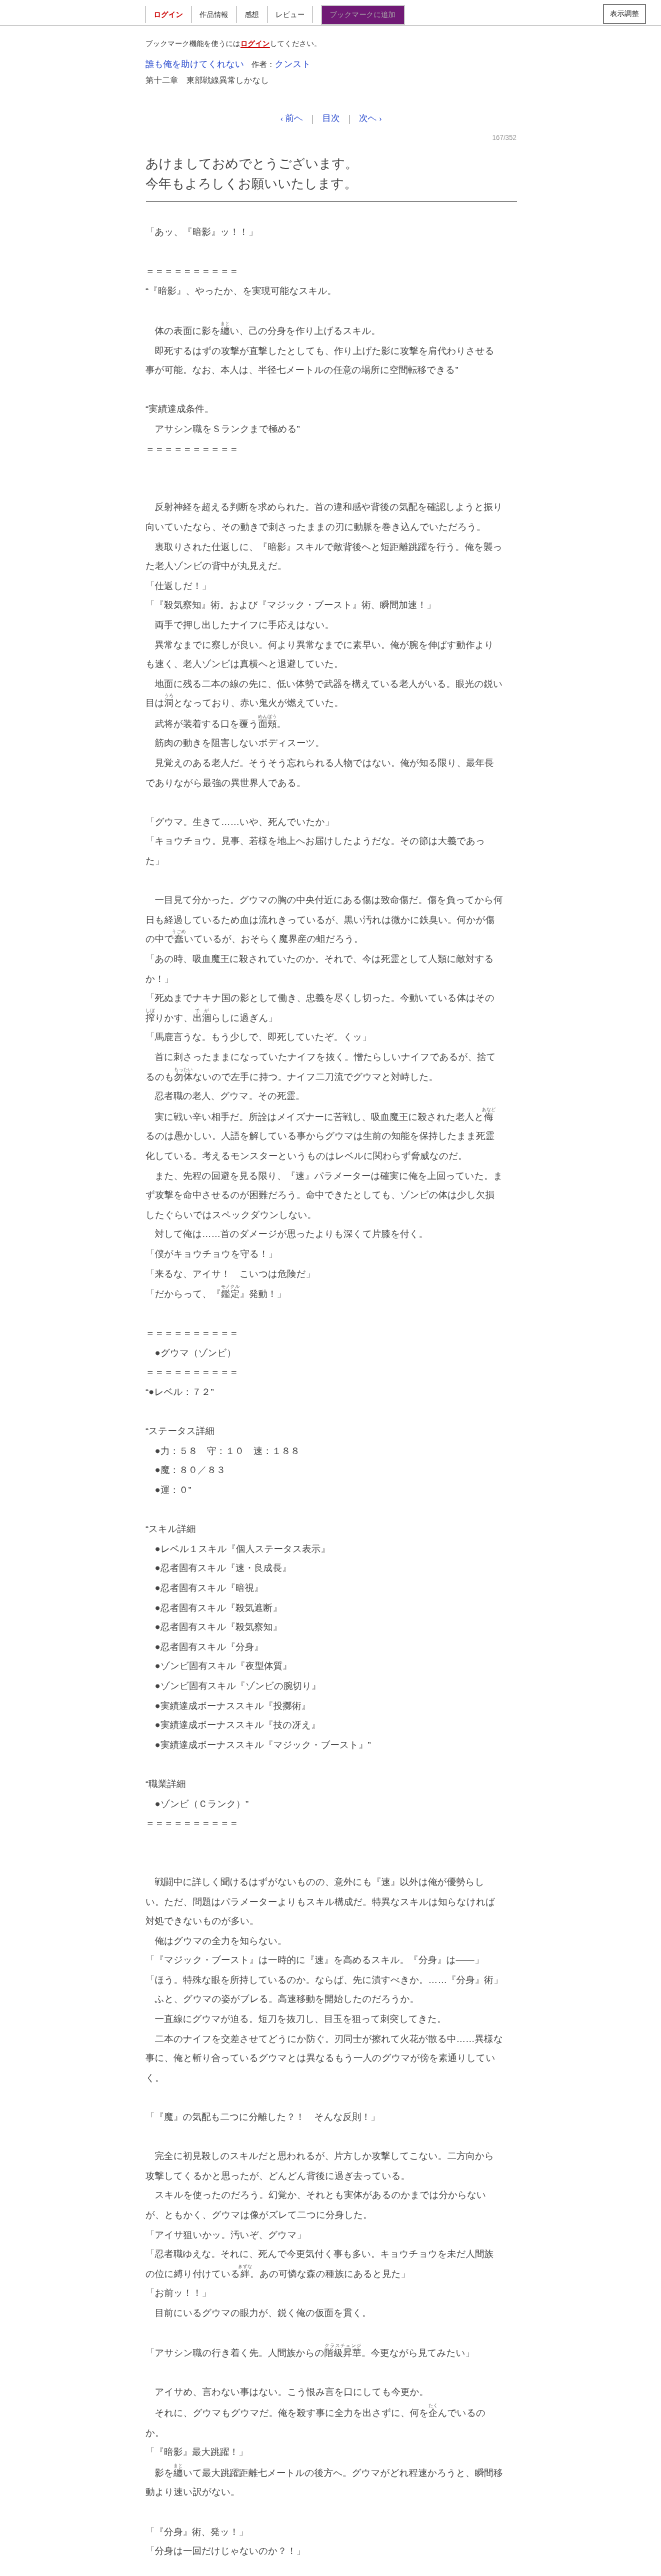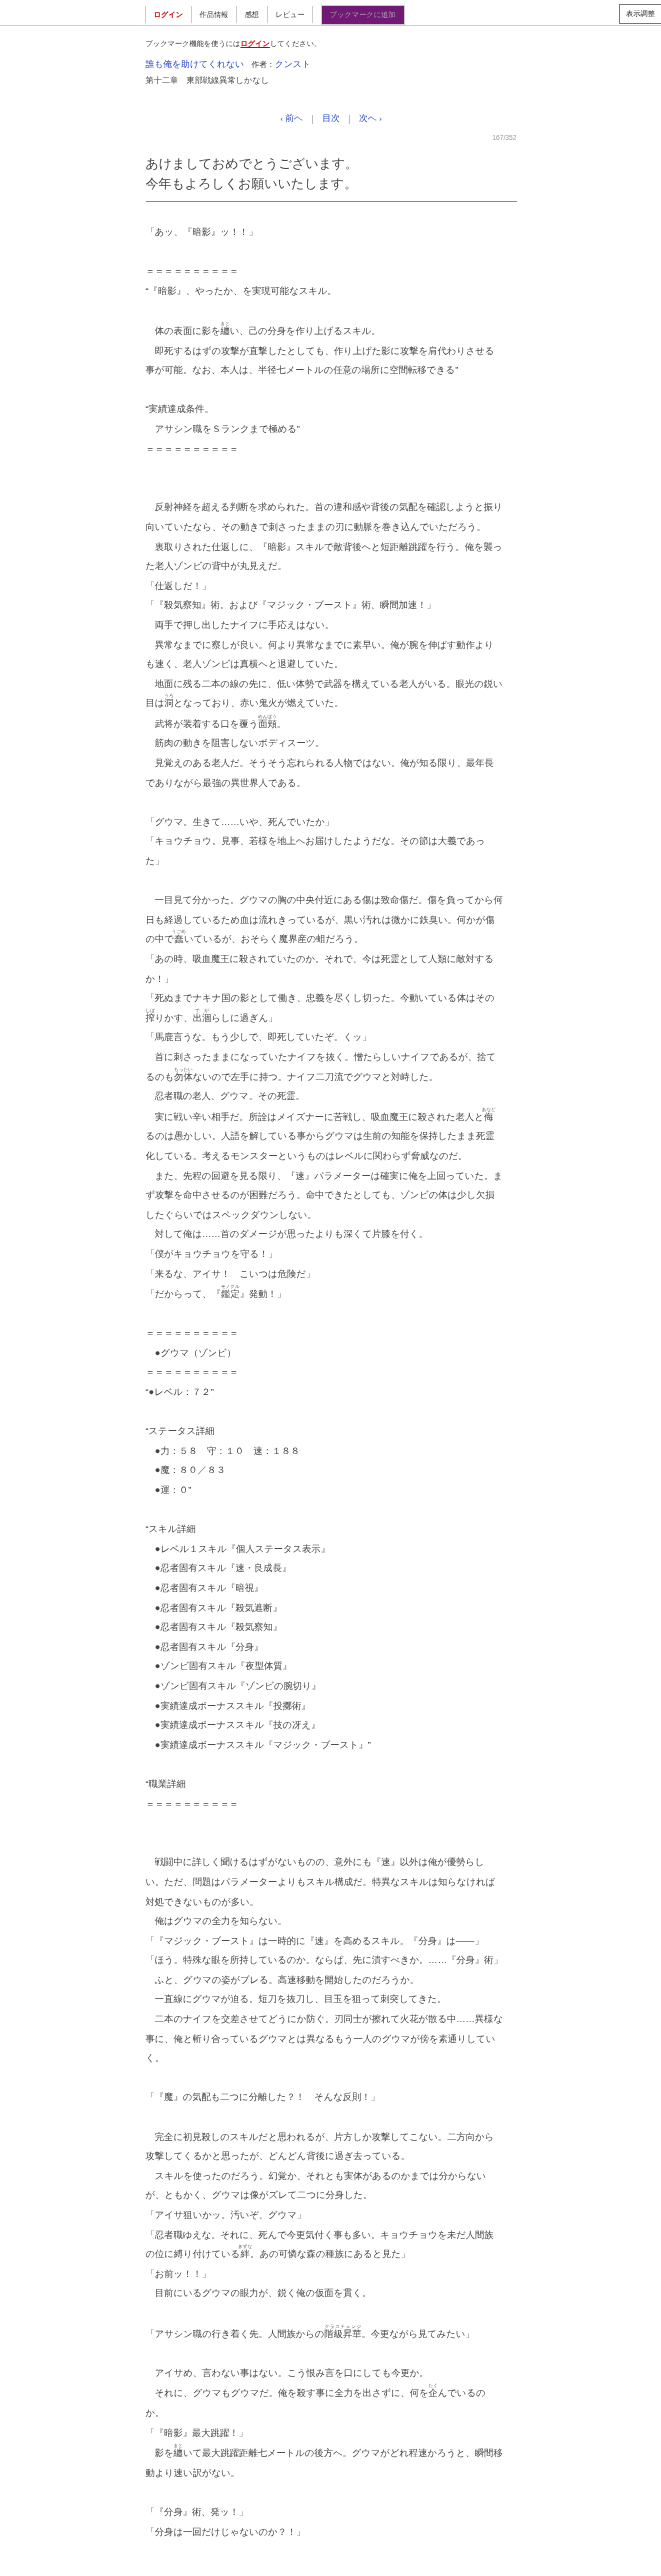--- a/index.html
+++ b/index.html
@@ -8,21 +8,21 @@
     font-family:"Liberation Sans","DejaVu Sans",sans-serif;color:#444;
   }
   a{text-decoration:none;cursor:pointer;}
   
   .header{position:relative;height:25px;border-bottom:0.5px solid #ccc;background:#fff;}
   .menu{position:absolute;left:145px;top:4.6px;display:flex;align-items:center;font-size:7.2px;}
   .menu-item{padding:3.6px 7.7px;border-right:0.5px solid #ccc;color:#333;cursor:pointer;white-space:nowrap;}
   .menu-item.first{border-left:0.5px solid #ccc;}
   .menu-login{color:#cc0000;font-weight:bold;}
   .bm-top-btn{margin-left:7.2px;border:0.5px solid #ccc;color:#aaa;background:#701a75;padding:4.1px 8.2px;font-size:7.2px;cursor:pointer;white-space:nowrap;}
-  .display-btn{position:absolute;right:0;top:3.6px;border:0.5px solid #777;padding:4.1px 6.2px;font-size:7.2px;color:#222;background:#fff;cursor:pointer;white-space:nowrap;}
+  .display-btn{position:absolute;right:16px;top:3.6px;border:0.5px solid #777;padding:4.1px 6.2px;font-size:7.2px;color:#222;background:#fff;cursor:pointer;white-space:nowrap;}
   
   .content{width:371px;margin:0 auto;}
   .notice{margin-top:13.4px;font-size:7.2px;color:#333;}
   .notice a{color:#cc0000;font-weight:bold;text-decoration:underline;}
   .worktitle{margin-top:10px;font-size:8.8px;color:#333;}
   .worktitle a{color:#2244cc;}
   .worktitle .author-label{font-size:7.7px;color:#333;}
   .chapter{margin-top:4.1px;font-size:8.2px;color:#444;}
   .pagenav{margin-top:27px;display:flex;justify-content:center;align-items:center;font-size:8.8px;font-family:Liberation Serif, serif;}
   .pagenav a{color:#2244cc;padding:0 9.3px;white-space:nowrap;}
@@ -135,20 +135,21 @@
       <p>　●忍者固有スキル『殺気遮断』</p>
       <p>　●忍者固有スキル『殺気察知』</p>
       <p>　●忍者固有スキル『分身』</p>
       <p>　●ゾンビ固有スキル『夜型体質』</p>
       <p>　●ゾンビ固有スキル『ゾンビの腕切り』</p>
       <p>　●実績達成ボーナススキル『投擲術』</p>
       <p>　●実績達成ボーナススキル『技の冴え』</p>
       <p>　●実績達成ボーナススキル『マジック・ブースト』”</p>
       <p><br></p>
       <p>“職業詳細</p>
+      <p>　●ゾンビ（Ｃランク）”</p>
       <p>＝＝＝＝＝＝＝＝＝＝</p>
       <p><br></p>
       <p><br></p>
       <p>　戦闘中に詳しく聞けるはずがないものの、意外にも『速』以外は俺が優勢らしい。ただ、問題はパラメーターよりもスキル構成だ。特異なスキルは知らなければ対処できないものが多い。</p>
       <p>　俺はグウマの全力を知らない。</p>
       <p>「『マジック・ブースト』は一時的に『速』を高めるスキル。『分身』は――」</p>
       <p>「ほう。特殊な眼を所持しているのか。ならば、先に潰すべきか。……『分身』術」</p>
       <p>　ふと、グウマの姿がブレる。高速移動を開始したのだろうか。</p>
       <p>　一直線にグウマが迫る。短刀を抜刀し、目玉を狙って刺突してきた。</p>
       <p>　二本のナイフを交差させてどうにか防ぐ。刃同士が擦れて火花が散る中……異様な事に、俺と斬り合っているグウマとは異なるもう一人のグウマが傍を素通りしていく。</p>

